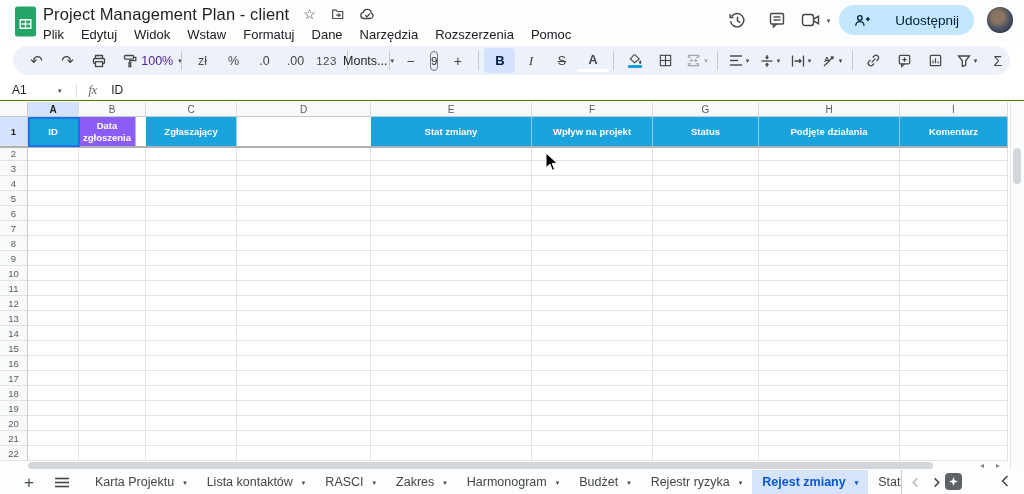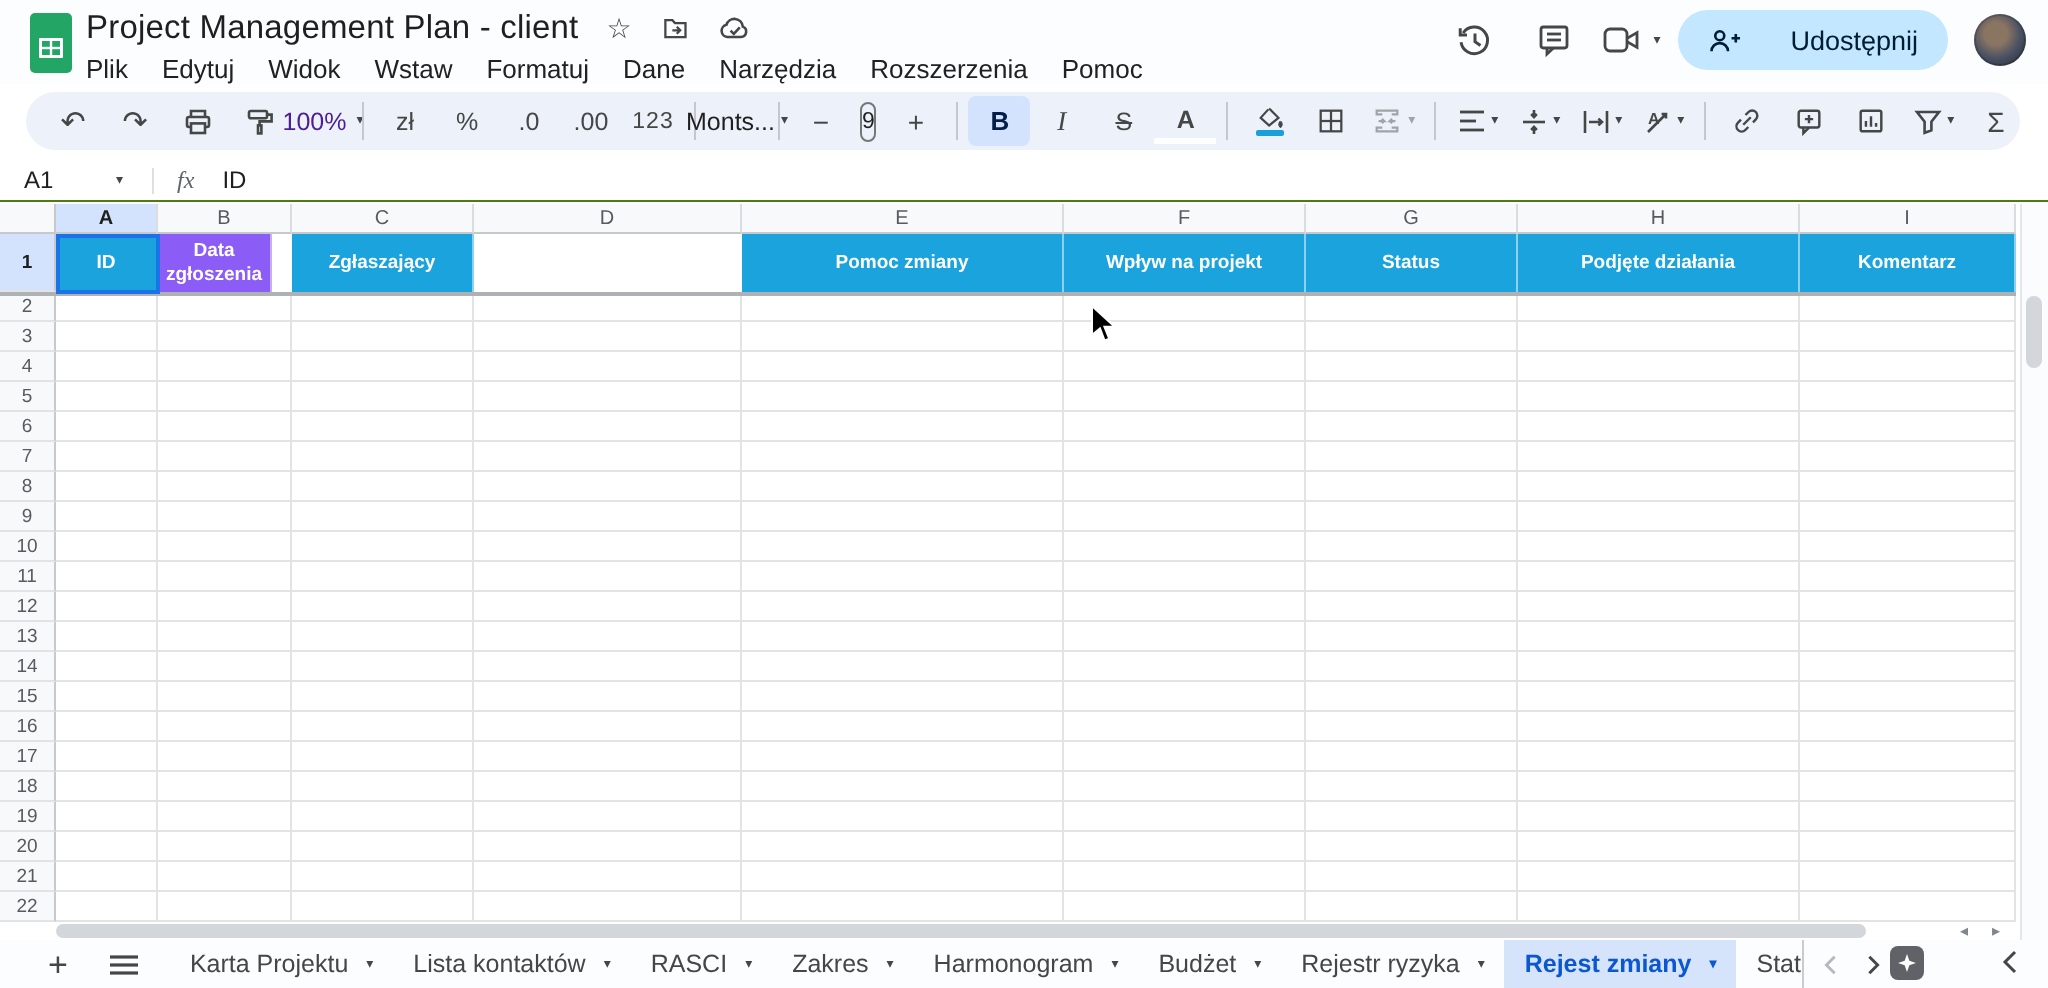--- a/index.html
+++ b/index.html
@@ -356,21 +356,21 @@
     <div class="vline" style="left: 236px;"></div>
     <div class="vline" style="left: 370px;"></div>
     <div class="vline" style="left: 531px;"></div>
     <div class="vline" style="left: 652px;"></div>
     <div class="vline" style="left: 758px;"></div>
     <div class="vline" style="left: 899px;"></div>
     <div class="vline" style="left: 1007px;"></div>
     <div class="hcell" style="left: 28px; width: 51px; background: rgb(26, 163, 220);">ID</div>
     <div class="hcell" style="left: 79px; width: 57px; background: #8b5cf6;">Data zgłoszenia</div>
     <div class="hcell" style="left: 146px; width: 91px; background: rgb(26, 163, 220);">Zgłaszający</div>
-    <div class="hcell" style="left: 371px; width: 161px; background: rgb(26, 163, 220);">Pomoc zmiany</div>
+    <div class="hcell" style="left: 371px; width: 161px; background: rgb(26, 163, 220);">Stat zmiany</div>
     <div class="hcell" style="left: 532px; width: 121px; background: rgb(26, 163, 220);">Wpływ na projekt</div>
     <div class="hcell" style="left: 653px; width: 106px; background: rgb(26, 163, 220);">Status</div>
     <div class="hcell" style="left: 759px; width: 141px; background: rgb(26, 163, 220);">Podjęte działania</div>
     <div class="hcell" style="left: 900px; width: 108px; background: rgb(26, 163, 220);">Komentarz</div>
     <div class="frozen"></div>
     <div class="selbox" style="left: 28px; top: 15px; width: 52px; height: 30px; border-color: rgb(26, 115, 232);"></div>
   </div>
 <div class="vscroll"></div>
 <div class="vthumb" style="left:1013px;top:148px;position:absolute"></div>
 <div class="hscrollrow">

